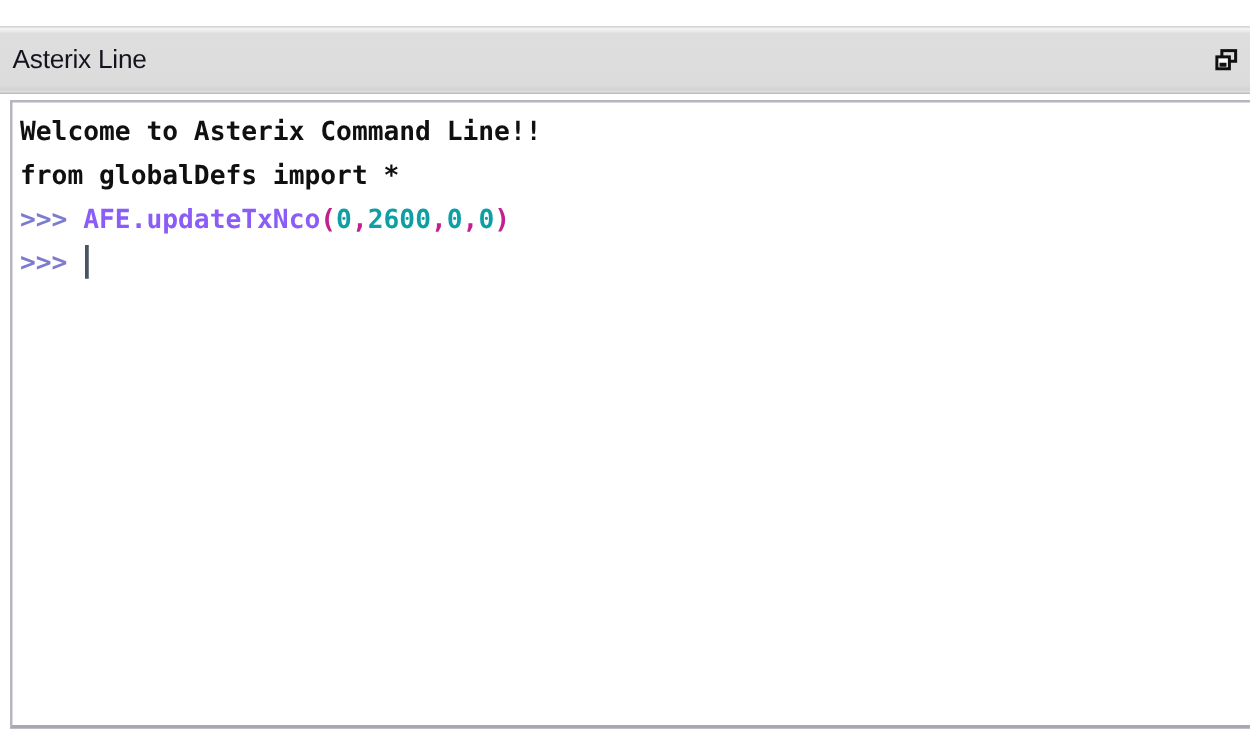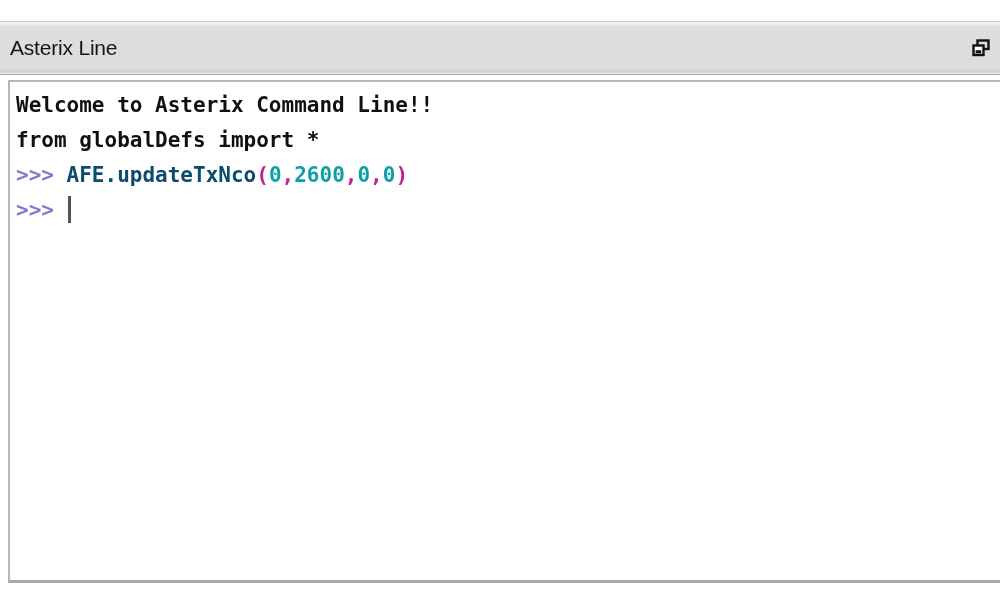--- a/index.html
+++ b/index.html
@@ -104,21 +104,21 @@
   }
 
   .line {
     height: 35px;
     white-space: pre;
   }
 
   
   .tok-plain  { color: #101010; }
   .tok-prompt { color: #7b7bd0; }
-  .tok-name   { color: #0c4a6e; text-align: center; }
+  .tok-name   { color: #8b5cf6; text-align: center; }
   .tok-punct  { color: #c02090; }
   .tok-number { color: #0e9fa4; }
 
   .caret {
     display: inline-block;
     width: 3px;
     height: 27px;
     background: #4a5560;
     vertical-align: -6px;
     margin-left: 1px;

